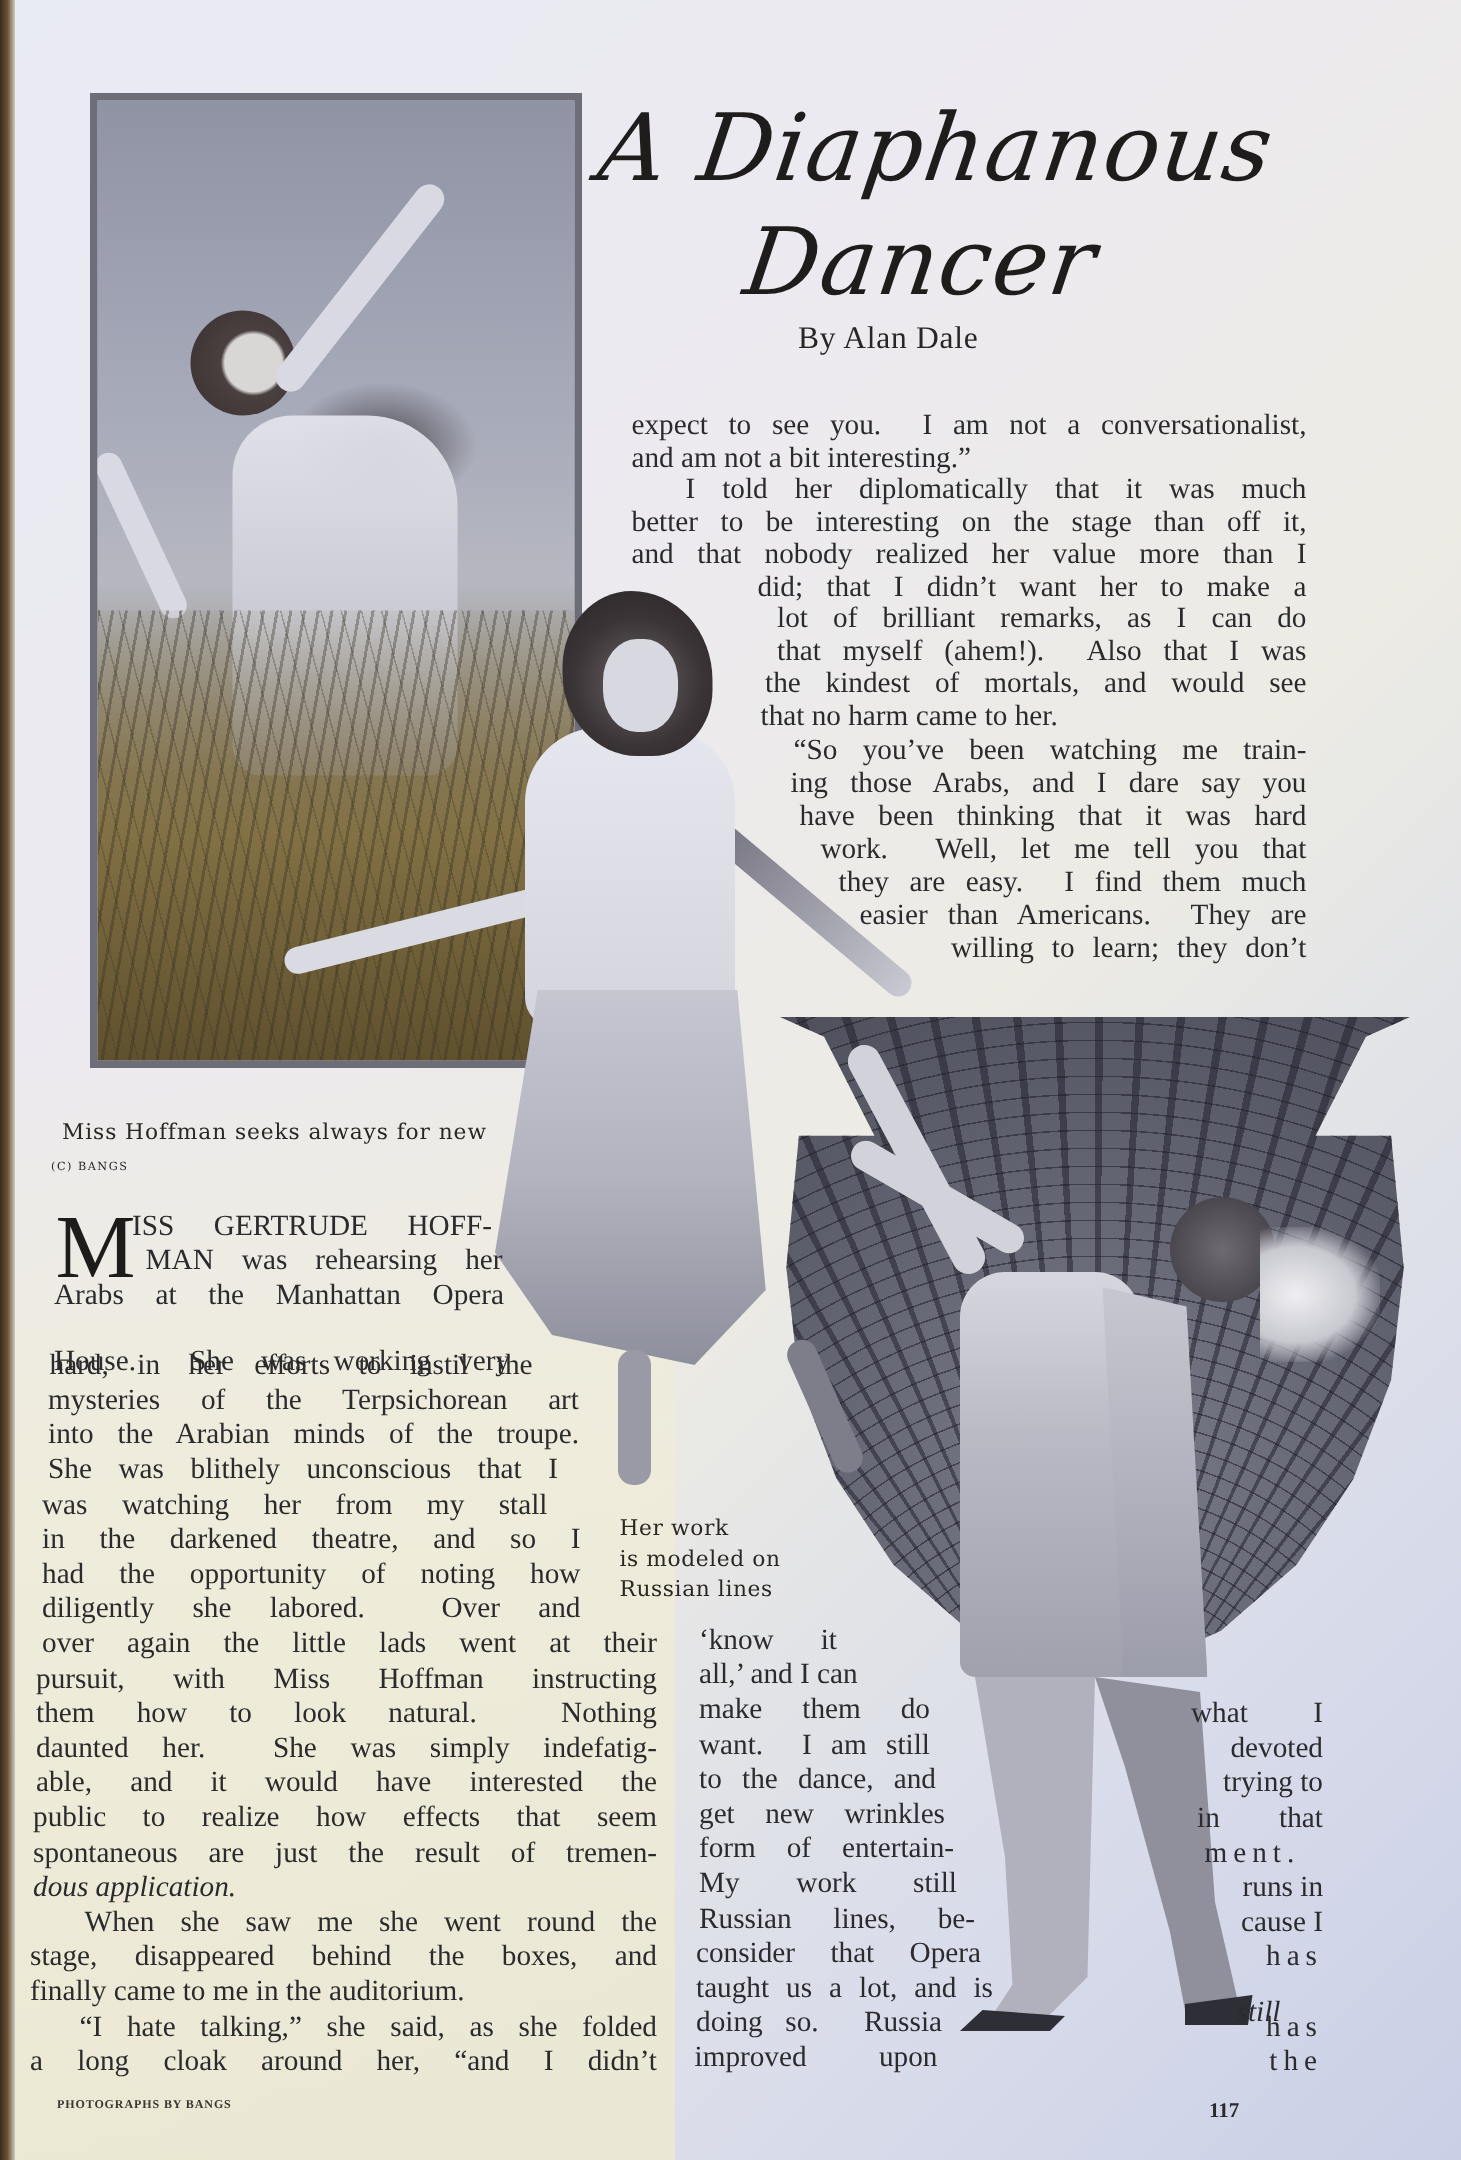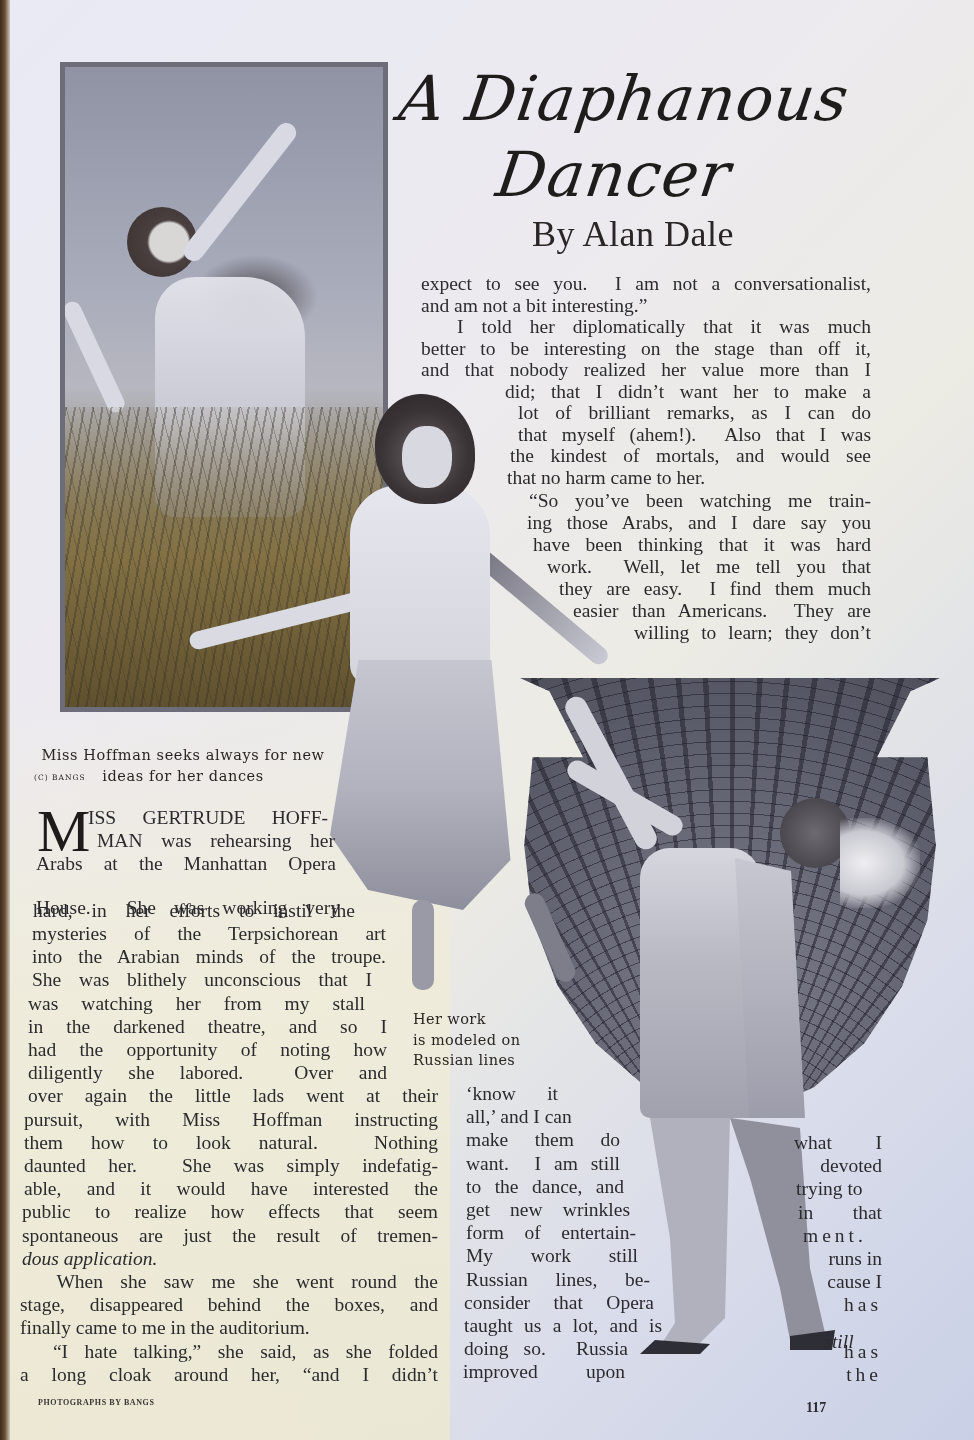--- a/index.html
+++ b/index.html
@@ -33,21 +33,21 @@
     position: absolute;
     font-family: "DejaVu Serif", "Liberation Serif", serif;
     font-style: italic;
     color: #1f1c1c;
     letter-spacing: 1px;
   }
   .title-1 { left: 400px; top: 62px; font-size: 62px; transform: skewX(-8deg); }
   .title-2 { left: 497px; top: 138px; font-size: 62px; transform: skewX(-8deg); }
   .byline {
     position: absolute; left: 532px; top: 213px;
-    font-family: "Liberation Serif", serif; font-size: 36px; color: #2a2626;
+    font-family: "Liberation Serif", serif; font-size: 21px; color: #2a2626;
     letter-spacing: 0.5px;
   }
 
   
   .photo-rect {
     position: absolute; left: 60px; top: 62px; width: 328px; height: 650px;
     border: 5px solid #6c6d78;
     background:
       radial-gradient(ellipse 90px 60px at 190px 230px, rgba(60,55,60,0.85) 0%, rgba(60,55,60,0) 70%),
       linear-gradient(180deg, #8f93a4 0%, #a5a9b8 30%, #b6b7c0 50%, #8c8470 70%, #6e6245 100%);
@@ -193,21 +193,20 @@
   <div class="dress"></div>
   <div class="head"></div>
   <div class="arm" style="left:165px;top:40px;width:20px;height:170px;transform:rotate(38deg);"></div>
   <div class="arm" style="left:20px;top:230px;width:18px;height:120px;transform:rotate(-25deg);"></div>
   <div class="grass"></div>
 </div>
 
 <div class="caption caption-1">
   <div class="credit">(C) BANGS</div>
   <div>Miss Hoffman seeks always for new</div>
-  <div>ideas for her dances</div>
 </div>
 
 <div class="arch">
   <div class="arch-shape"></div>
   <div class="arm1"></div>
   <div class="arm2"></div>
   <div class="figure-body"></div>
   <div class="cape"></div>
   <div class="headdress"></div>
   <div class="plume"></div>
@@ -297,21 +296,21 @@
   <span class="line" style="position:absolute;left:466px;top:185.6px;width:184px;text-align:justify;text-align-last:justify;">Russian lines, be-</span>
   <span class="line" style="position:absolute;left:464px;top:208.8px;width:190px;text-align:justify;text-align-last:justify;">consider that Opera</span>
   <span class="line" style="position:absolute;left:464px;top:232px;width:198px;text-align:justify;text-align-last:justify;">taught us a lot, and is</span>
   <span class="line" style="position:absolute;left:464px;top:255.2px;width:164px;text-align:justify;text-align-last:justify;">doing so.  Russia</span>
   <span class="line" style="position:absolute;left:463px;top:278.4px;width:162px;text-align:justify;text-align-last:justify;">improved upon</span>
 </div>
 
 <div class="body-text" style="left:0;top:1131px;width:974px;">
   <span class="line" style="position:absolute;left:794px;top:0;width:88px;text-align:justify;text-align-last:justify;">what I</span>
   <span class="line" style="position:absolute;left:796px;top:23.2px;width:86px;text-align:right;">devoted</span>
-  <span class="line" style="position:absolute;left:796px;top:46.4px;width:86px;text-align:left;">trying to</span>
+  <span class="line" style="position:absolute;left:796px;top:46.4px;width:86px;text-align:right;">trying to</span>
   <span class="line" style="position:absolute;left:798px;top:69.6px;width:84px;text-align:justify;text-align-last:justify;">in that</span>
   <span class="line" style="position:absolute;left:803px;top:92.8px;width:79px;text-align:justify;text-align-last:justify;letter-spacing:4px;">ment.</span>
   <span class="line" style="position:absolute;left:796px;top:116px;width:86px;text-align:right;">runs in</span>
   <span class="line" style="position:absolute;left:796px;top:139.2px;width:86px;text-align:right;">cause I</span>
   <span class="line" style="position:absolute;left:796px;top:162.4px;width:86px;text-align:right;letter-spacing:4px;">has</span>
   <span class="line" style="position:absolute;left:796px;top:199px;width:86px;text-align:center;font-style:italic;">still</span>
   <span class="line" style="position:absolute;left:796px;top:208.8px;width:86px;text-align:right;letter-spacing:4px;">has</span>
   <span class="line" style="position:absolute;left:796px;top:232px;width:86px;text-align:right;letter-spacing:4px;">the</span>
 </div>
 

